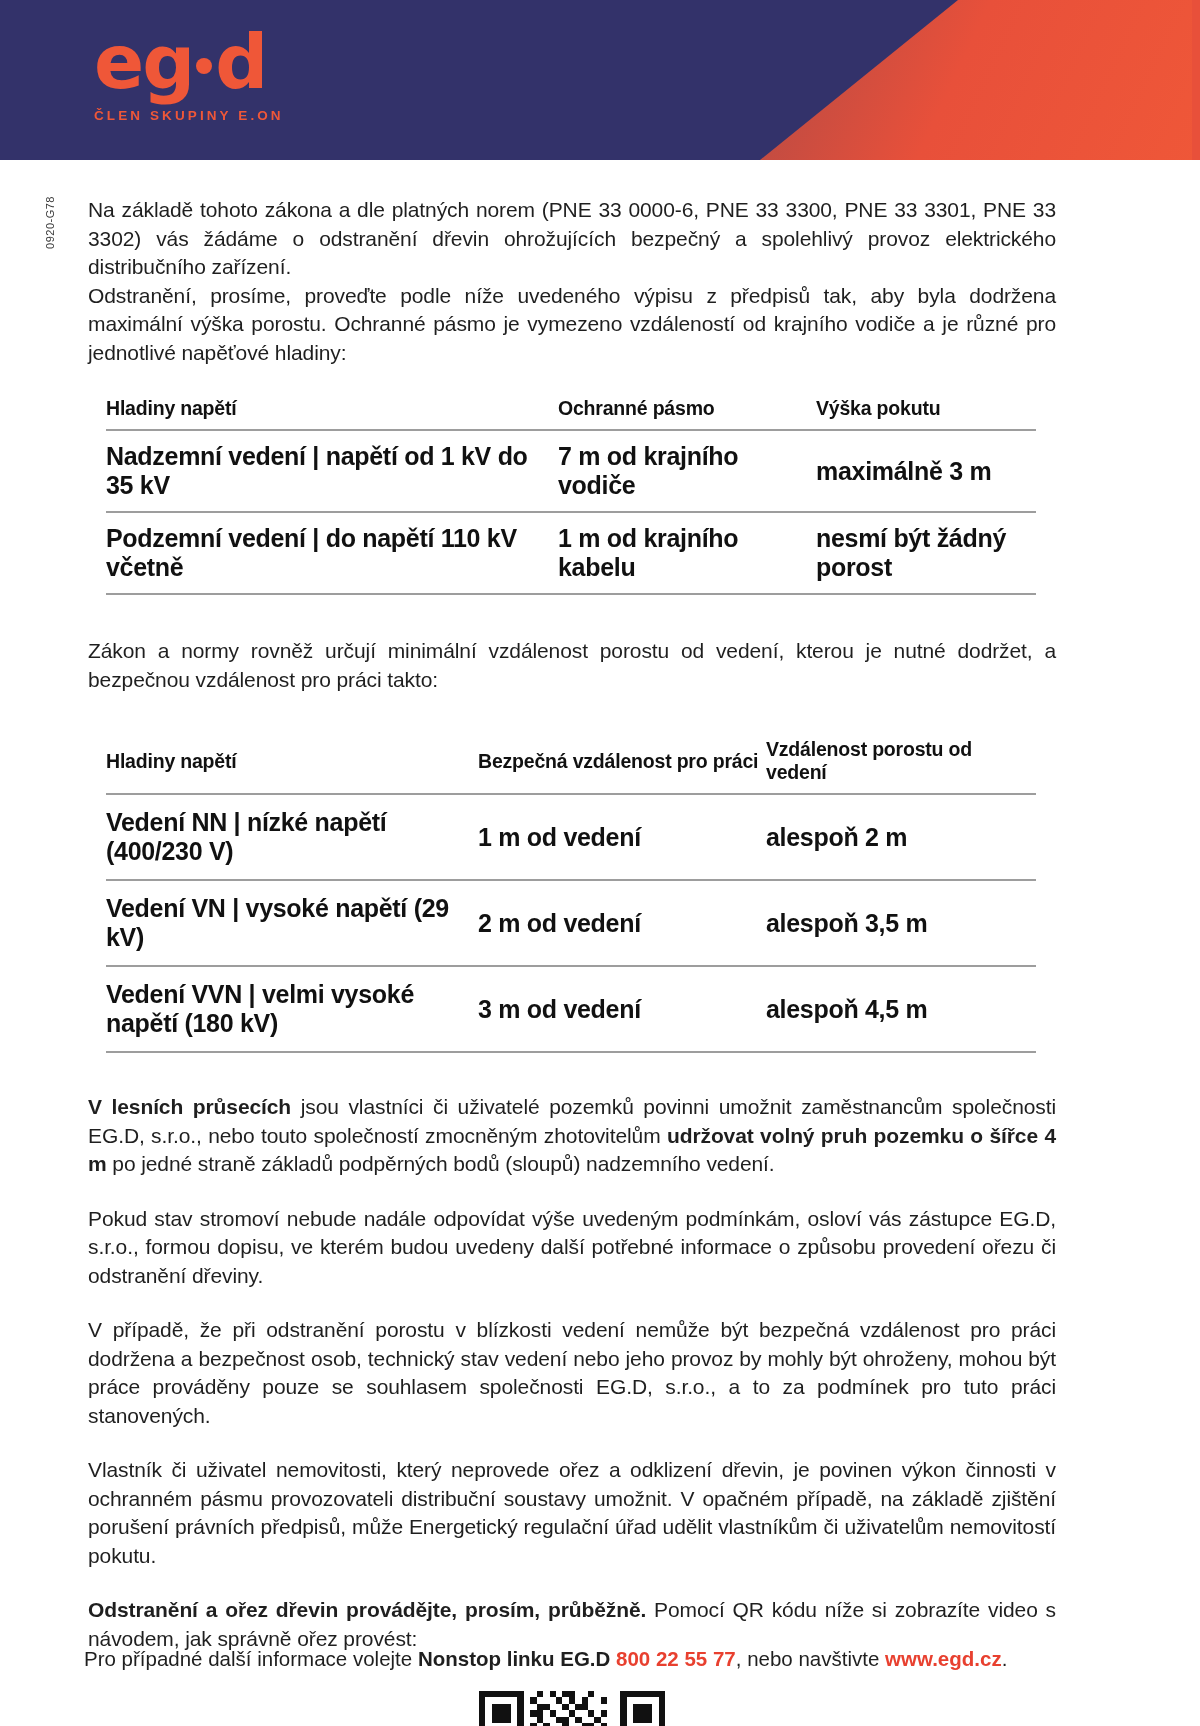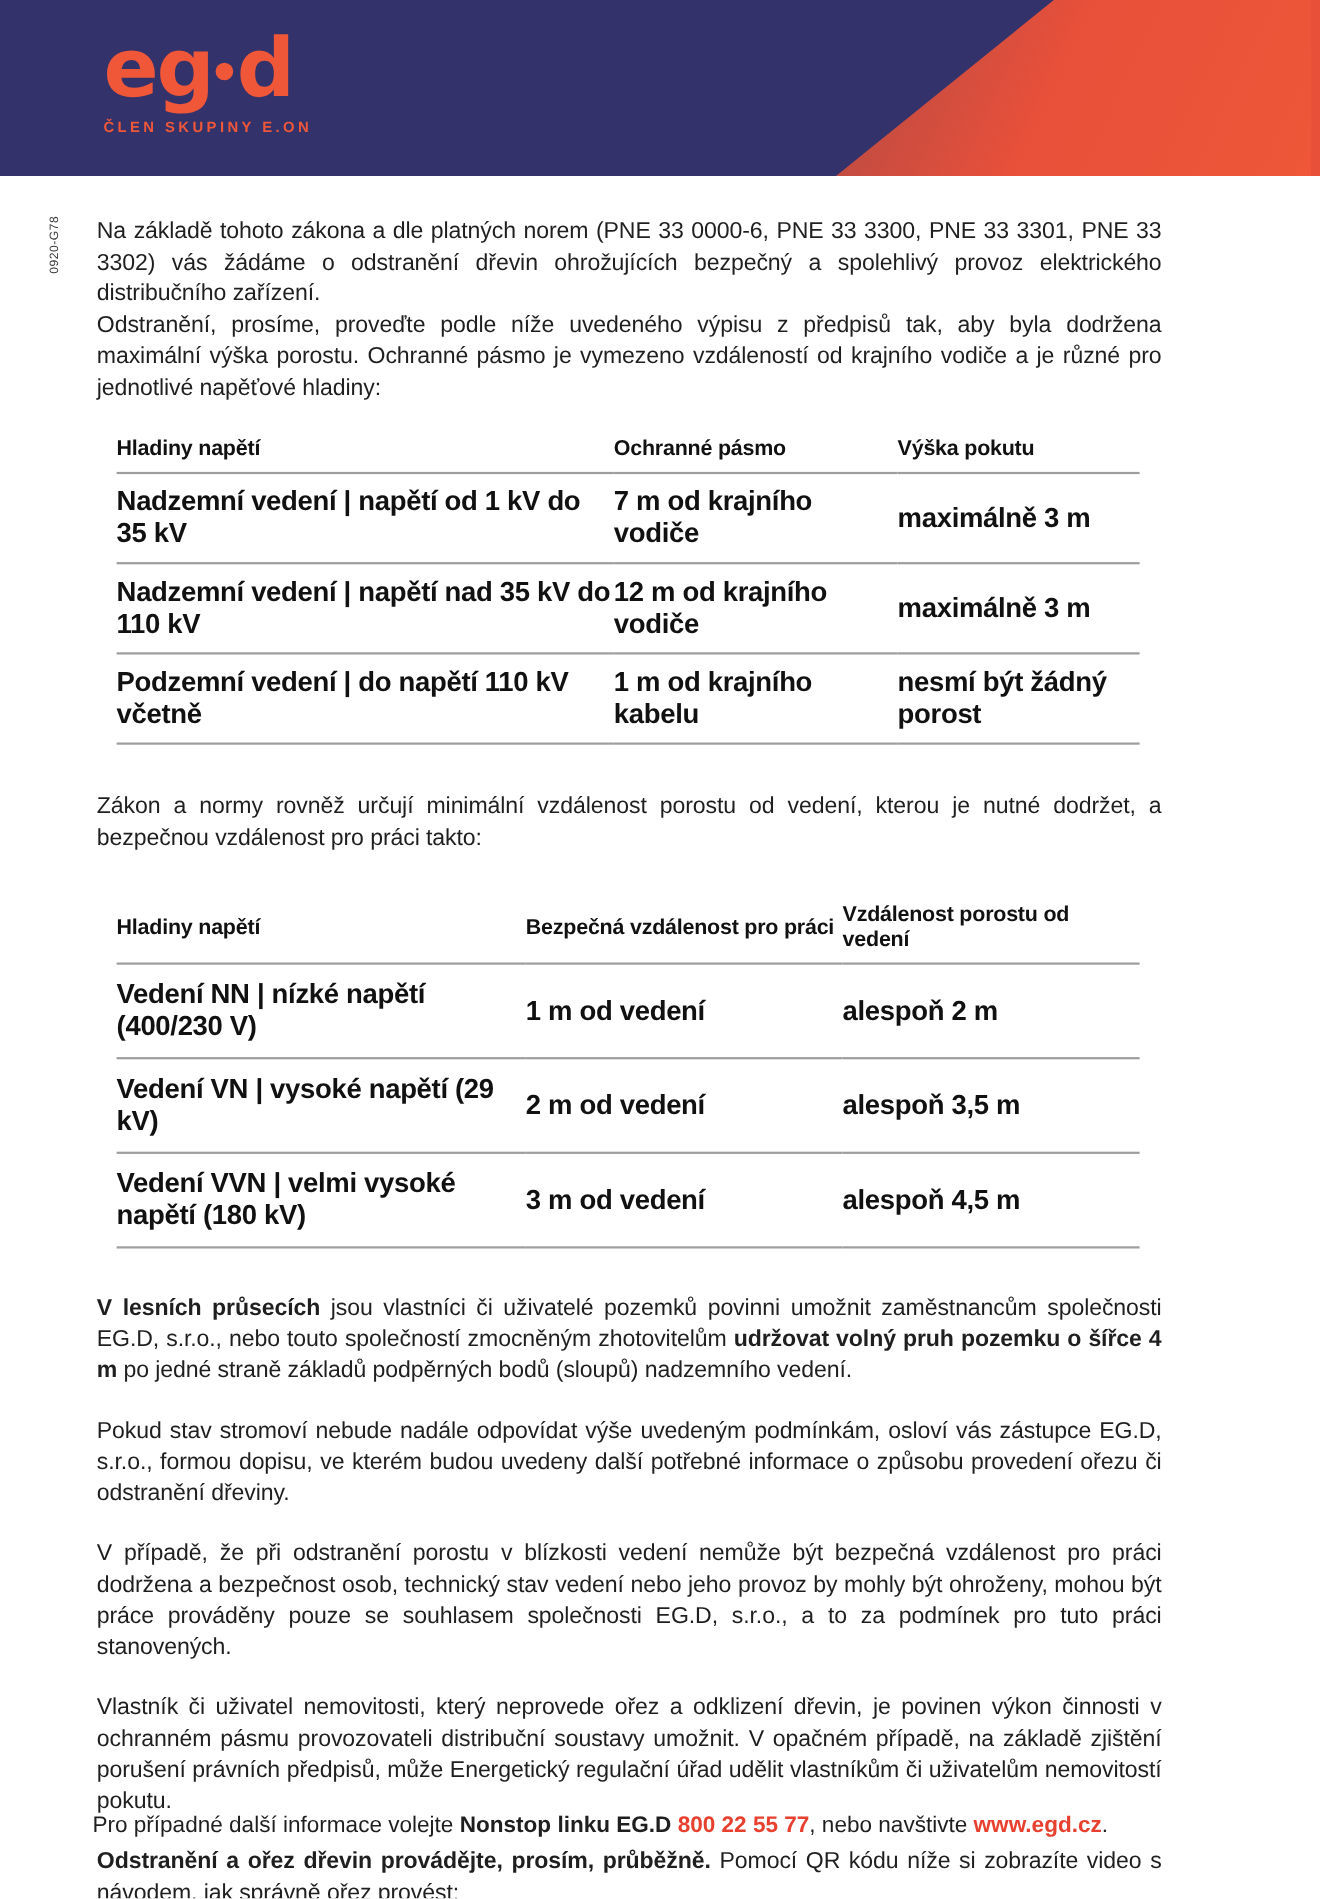--- a/index.html
+++ b/index.html
@@ -217,25 +217,20 @@
           <tr>
             <th>Hladiny napětí</th>
             <th>Ochranné pásmo</th>
             <th>Výška pokutu</th>
           </tr>
         </thead>
         <tbody>
           <tr>
             <td>Nadzemní vedení | napětí od 1 kV do 35 kV</td>
             <td class="col2">7 m od krajního vodiče</td>
-            <td>maximálně 3 m</td>
-          </tr>
-          <tr>
-            <td>Nadzemní vedení | napětí nad 35 kV do 110 kV</td>
-            <td class="col2">12 m od krajního vodiče</td>
             <td>maximálně 3 m</td>
           </tr>
           <tr>
             <td>Podzemní vedení | do napětí 110 kV včetně</td>
             <td class="col2">1 m od krajního kabelu</td>
             <td>nesmí být žádný porost</td>
           </tr>
         </tbody>
       </table>
     </div>

